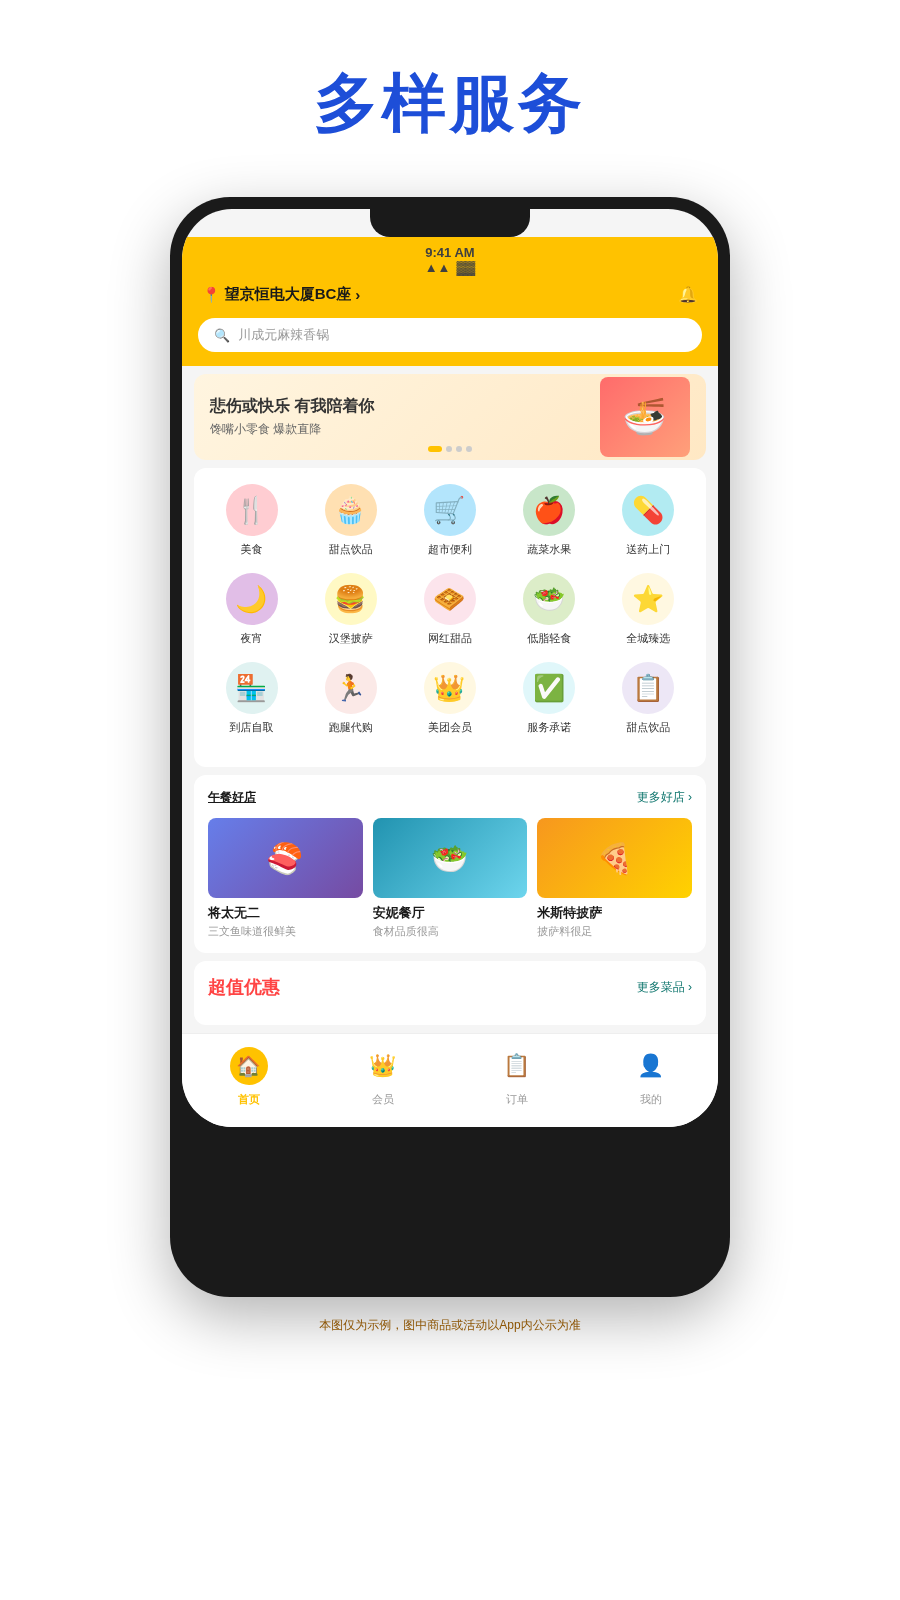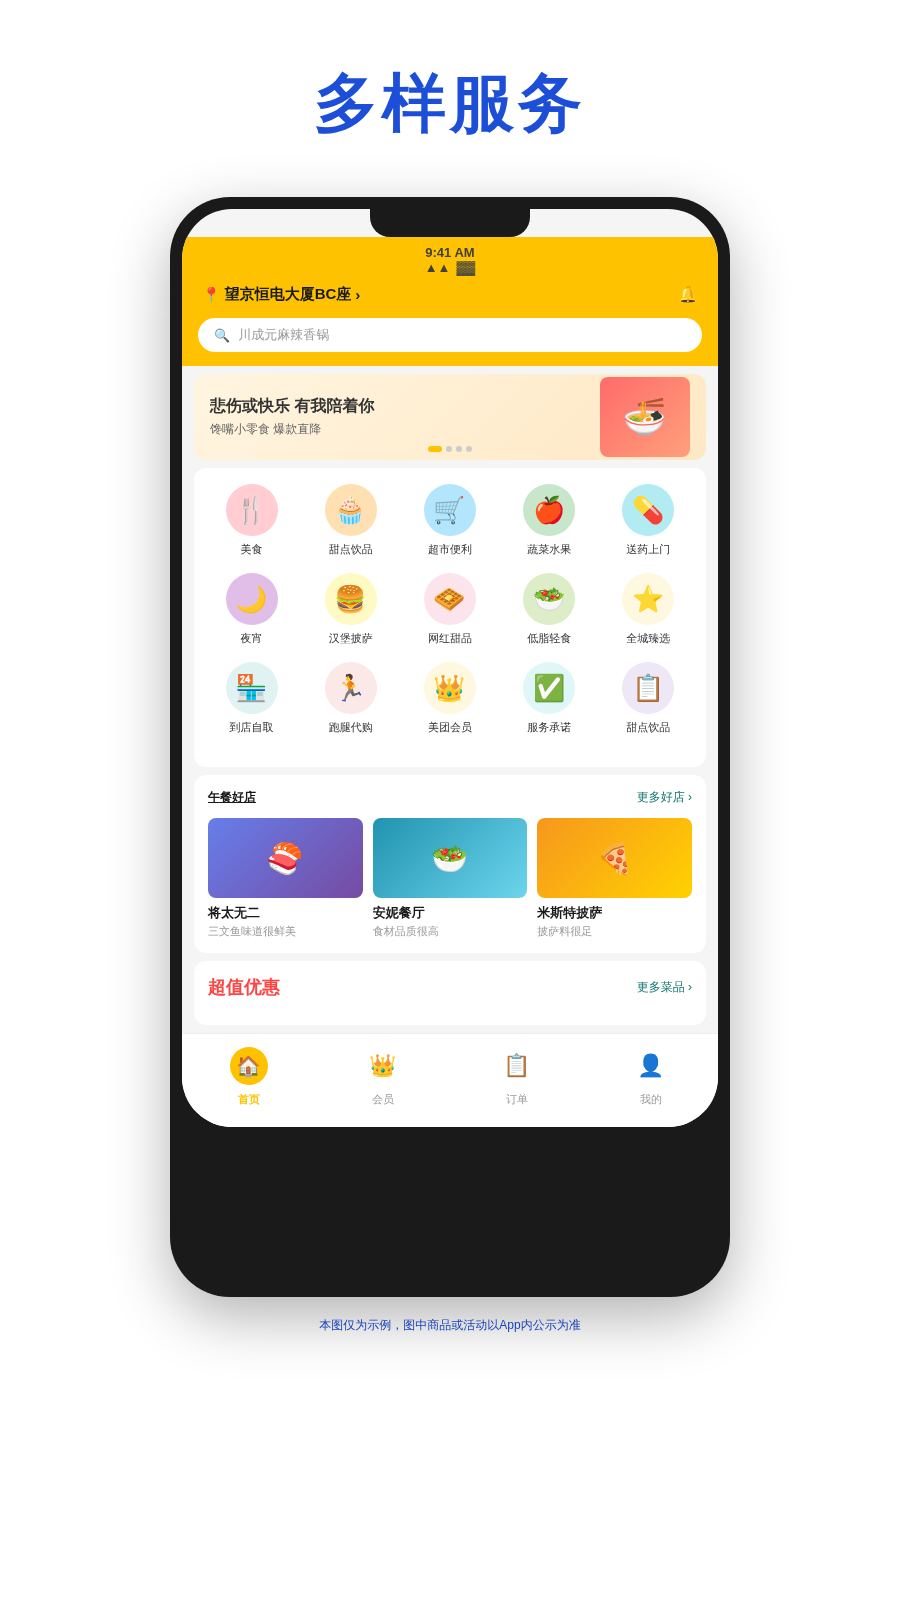--- a/index.html
+++ b/index.html
@@ -326,21 +326,21 @@
     }
     .nav-label.active {
       color: #FFC200;
       font-weight: 600;
     }
 
     
     .disclaimer {
       text-align: center;
       font-size: 12px;
-      color: #1d4ed8;
+      color: #a16207;
       padding: 20px 0 30px;
     }
   </style>
 </head>
 <body>
 
 <div class="top-section">
   <h1 class="main-title">多样服务</h1>
 </div>
 

